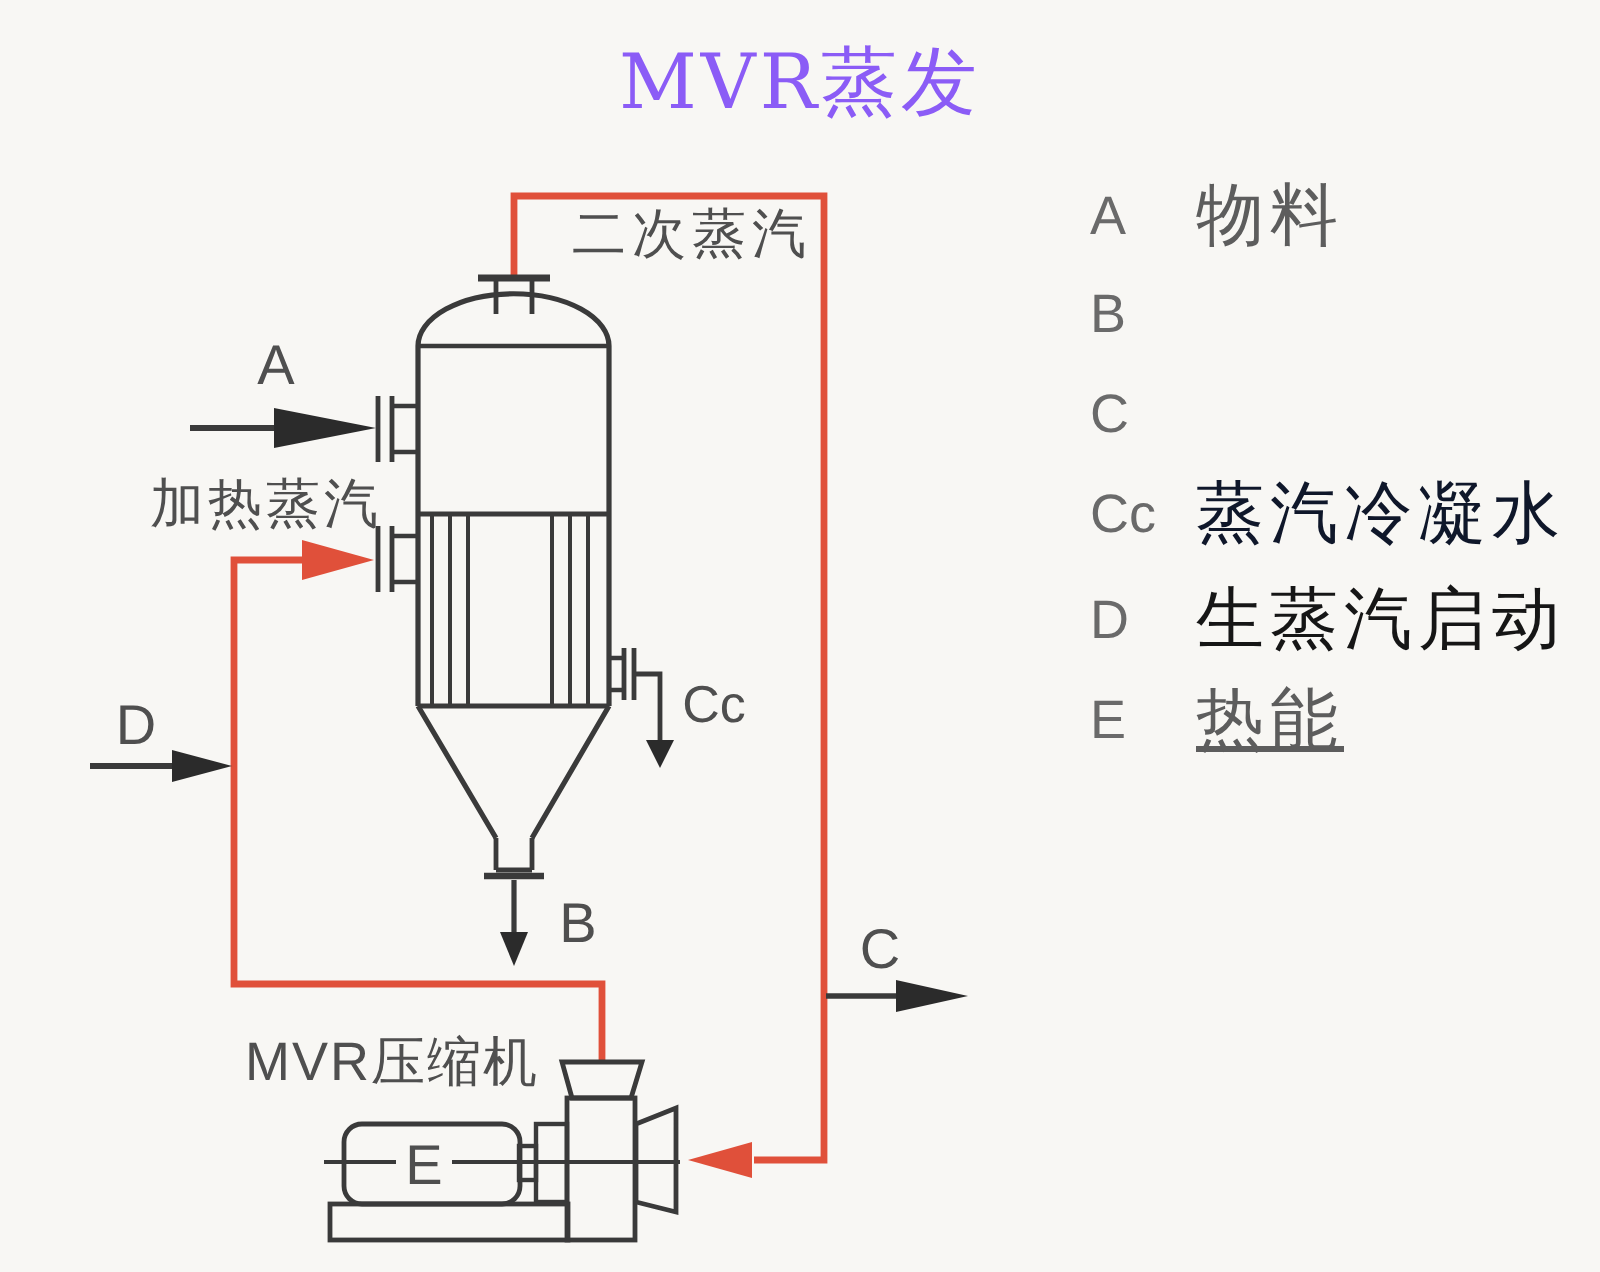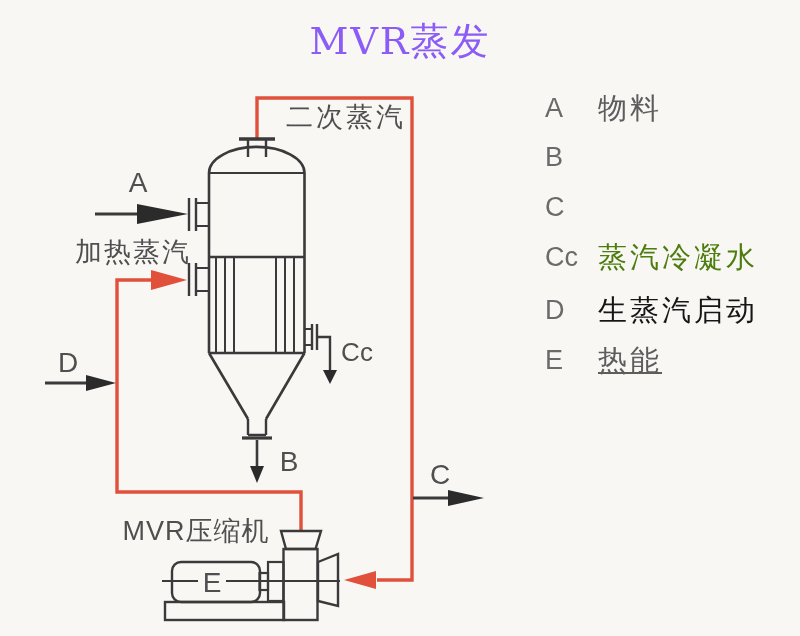--- a/index.html
+++ b/index.html
@@ -26,21 +26,21 @@
   .legend{position:absolute;top:0;left:540px;width:250px;height:420px;}
   .legend-row{
     position:absolute;left:0;display:flex;align-items:center;
     height:32px;line-height:32px;
   }
   .legend-key{
     display:inline-block;width:53px;padding-left:5px;
     font-size:27px;color:#6a6a6a;
   }
   .legend-label{
-    font-size:29px;letter-spacing:3px;color:#5d5d5d;
+    font-size:34px;letter-spacing:3px;color:#5d5d5d;
   }
 </style>
 </head>
 <body>
 
 <div class="canvas">
 
   <div class="title">MVR蒸发</div>
 
   <svg class="diagram" width="800" height="636" viewBox="0 0 800 636">
@@ -132,21 +132,21 @@
       <span class="legend-label" style="color: rgb(93, 93, 93);">物料</span>
     </div>
     <div class="legend-row" style="top:141px">
       <span class="legend-key">B</span>
     </div>
     <div class="legend-row" style="top:191px">
       <span class="legend-key">C</span>
     </div>
     <div class="legend-row" style="top:241px">
       <span class="legend-key">Cc</span>
-      <span class="legend-label" style="color: #4d7c0f;">蒸汽冷凝水</span>
+      <span class="legend-label" style="color: #0f172a;">蒸汽冷凝水</span>
     </div>
     <div class="legend-row" style="top:294px">
       <span class="legend-key">D</span>
       <span class="legend-label" style="color: rgb(22, 22, 22);">生蒸汽启动</span>
     </div>
     <div class="legend-row" style="top:344px">
       <span class="legend-key">E</span>
       <span class="legend-label" style="color: rgb(93, 93, 93); text-decoration: underline;">热能</span>
     </div>
   </div>

